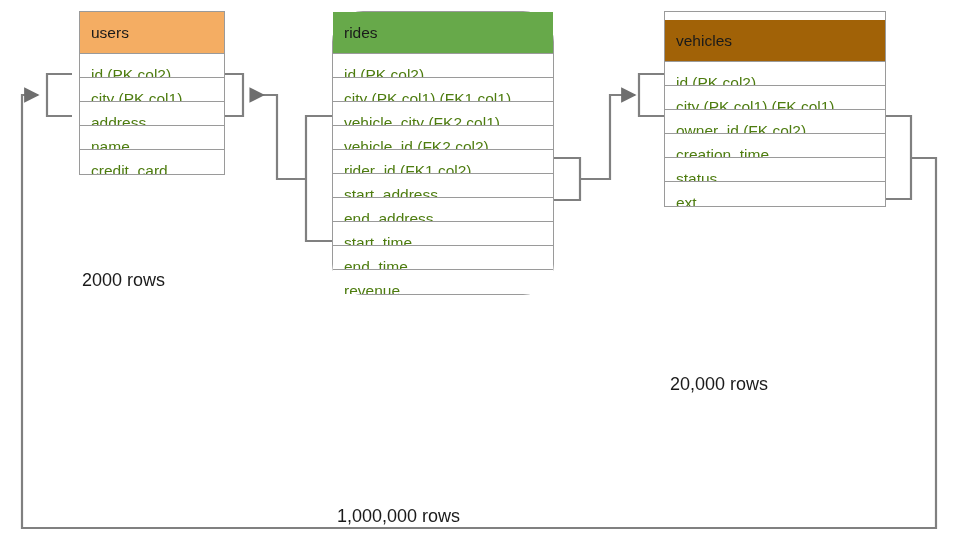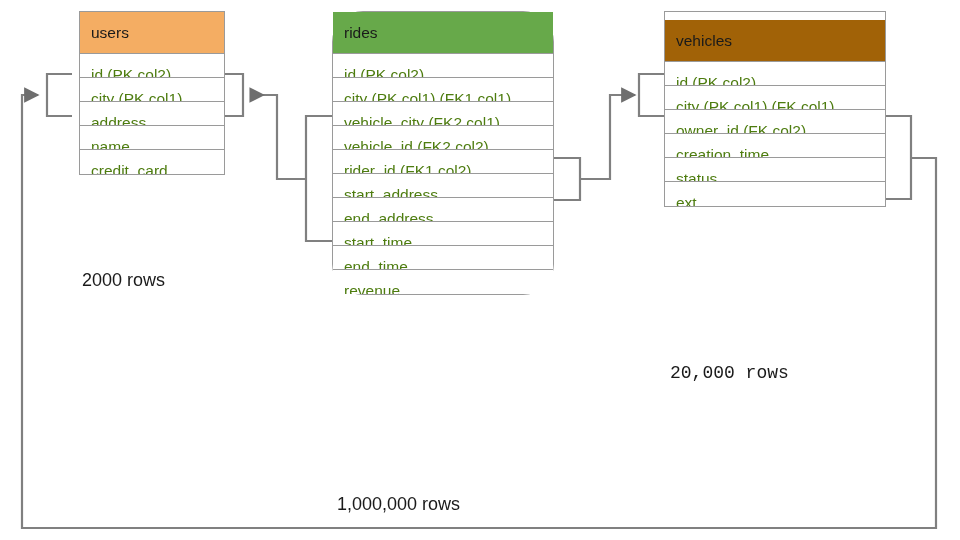--- a/index.html
+++ b/index.html
@@ -137,26 +137,26 @@
     <div class="tbl-row">city (PK col1) (FK1 col1)</div>
     <div class="tbl-row">vehicle_city (FK2 col1)</div>
     <div class="tbl-row">vehicle_id (FK2 col2)</div>
     <div class="tbl-row">rider_id (FK1 col2)</div>
     <div class="tbl-row">start_address</div>
     <div class="tbl-row">end_address</div>
     <div class="tbl-row">start_time</div>
     <div class="tbl-row">end_time</div>
     <div class="tbl-row last">revenue</div>
   </div>
-  <div class="rows-caption" style="left:337px; top:494px;">1,000,000 rows</div>
+  <div class="rows-caption" style="left:337px; top:506px;">1,000,000 rows</div>
 
   <div class="table-box" style="left:664px; top:11px; width:222px;">
     <div class="tbl-header" style="background: #a16207; margin-top: 8px;">vehicles</div>
     <div class="tbl-row">id (PK col2)</div>
     <div class="tbl-row">city (PK col1) (FK col1)</div>
     <div class="tbl-row">owner_id (FK col2)</div>
     <div class="tbl-row">creation_time</div>
     <div class="tbl-row">status</div>
     <div class="tbl-row last">ext</div>
   </div>
-  <div class="rows-caption" style="left:670px; top:363px;font-family:Liberation Mono, monospace;">20,000 rows</div>
+  <div class="rows-caption" style="left:670px; top:374px;">20,000 rows</div>
 
 </div>
 
 </body></html>

